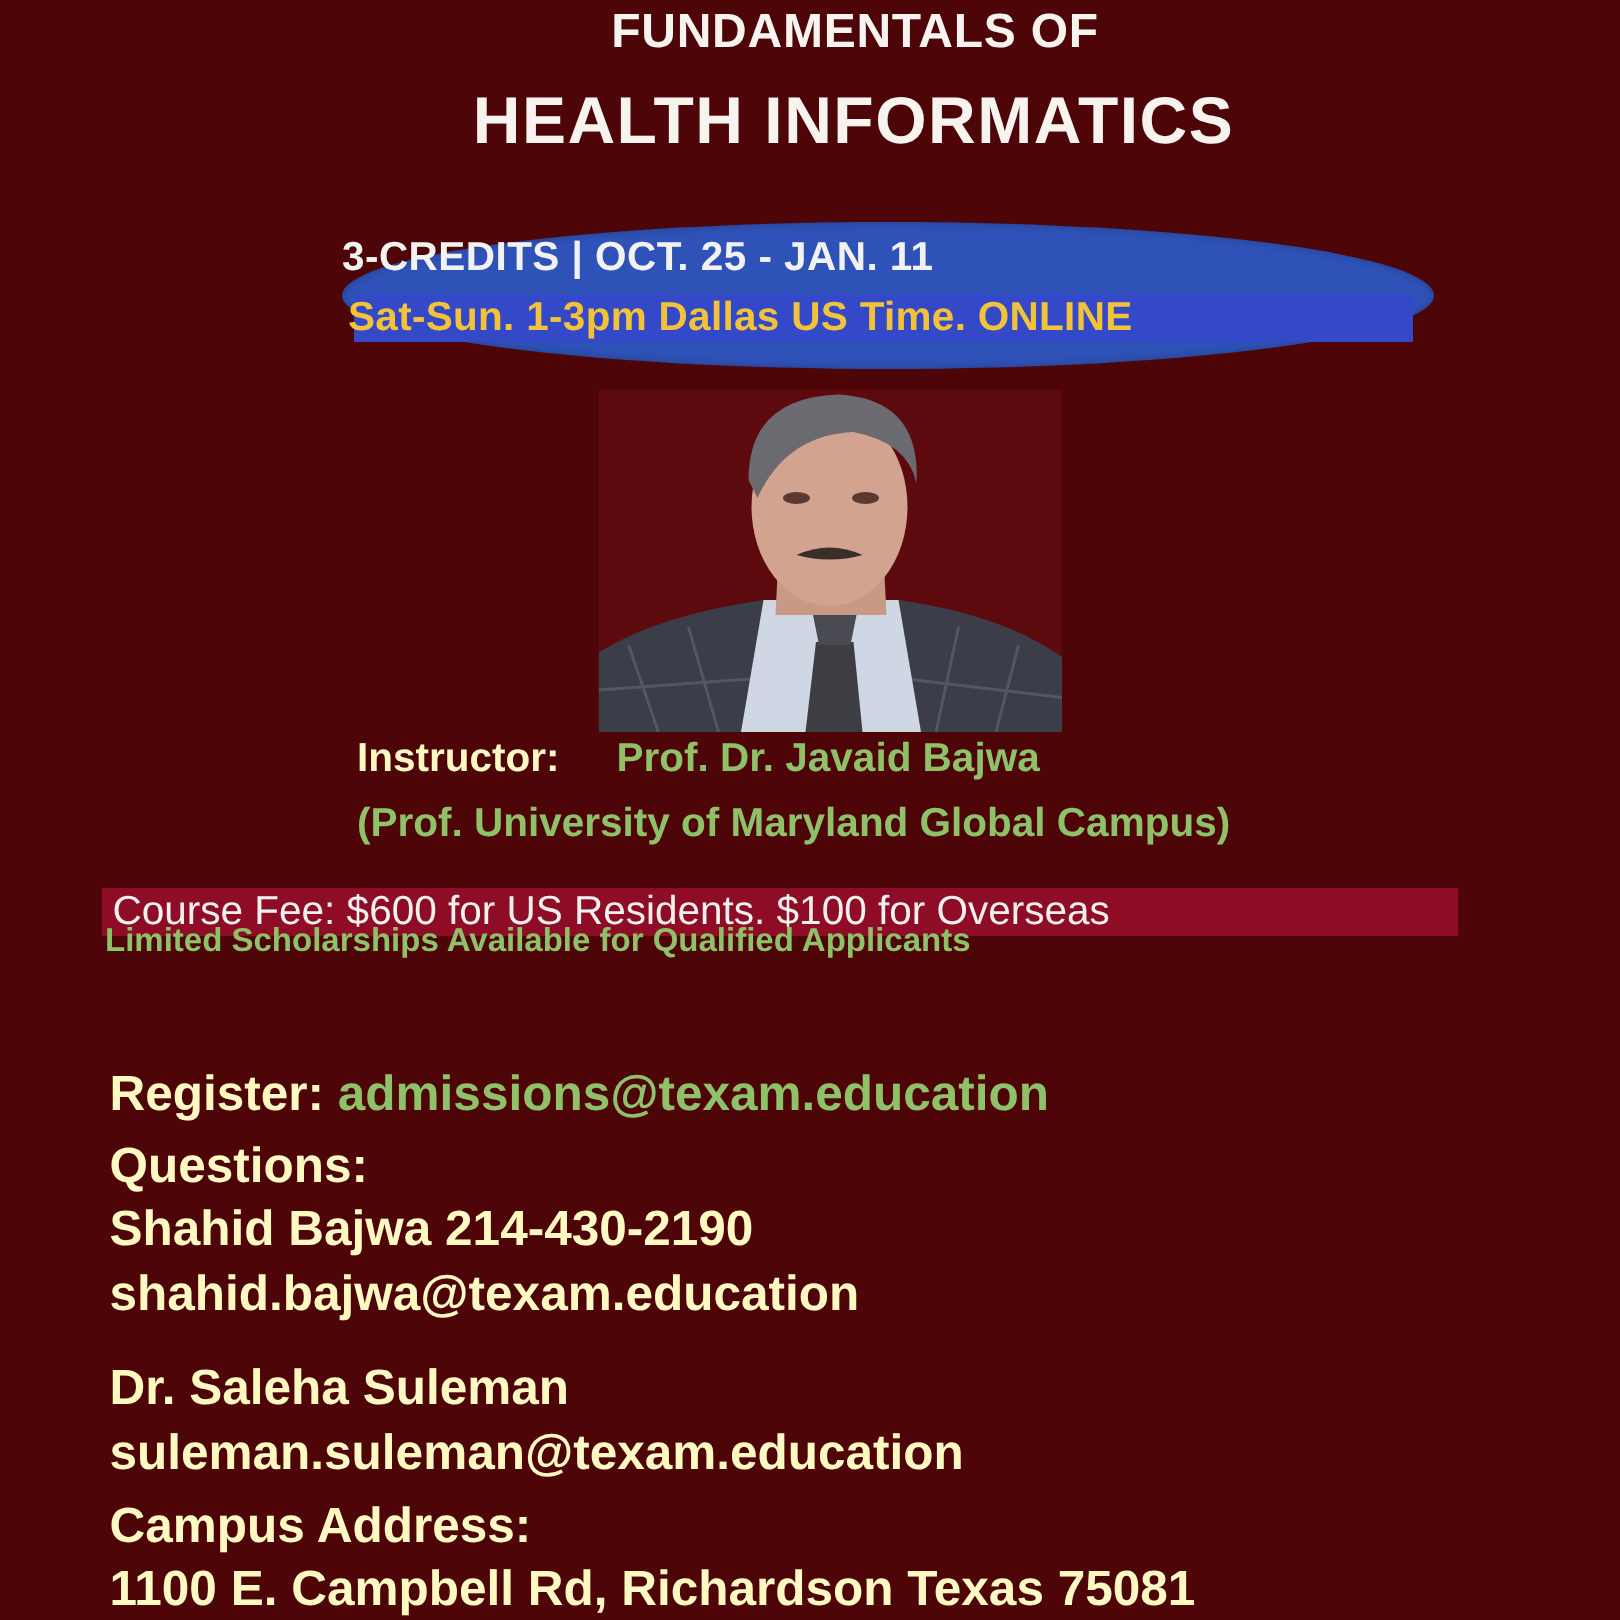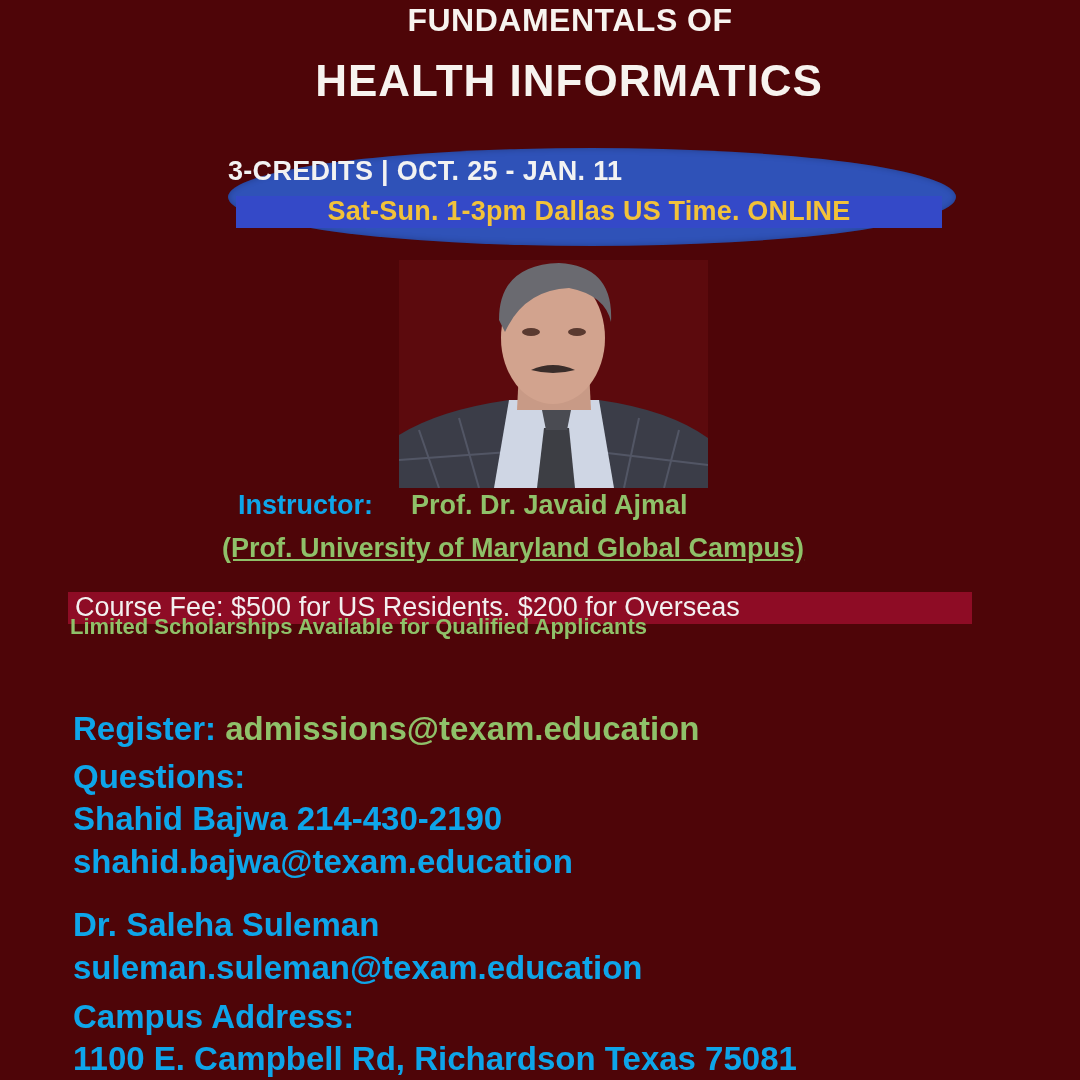--- a/index.html
+++ b/index.html
@@ -27,33 +27,33 @@
     }
     .pill-line1 {
       left: 228px; width: 728px; top: 156px; text-align: left;
       font-size: 27px; font-weight: bold; color: #f2f2f2; letter-spacing: 0.3px;
     }
     .pill-band {
       left: 236px; top: 196px; width: 706px; height: 32px;
       background: #3449c8;
     }
     .pill-line2 {
-      left: 232px; width: 714px; top: 196px; text-align: center;
+      left: 232px; width: 714px; top: 196px; text-align: left;
       font-size: 27px; font-weight: bold; color: #f2c23a; letter-spacing: 0.2px;
     }
     .photo {
       left: 399px; top: 260px; width: 309px; height: 228px;
       background: #5a0a0c; overflow: hidden;
     }
     .label { font-weight: bold; font-size: 27px; }
-    .white { color: #0ea5e9; }
+    .white { color: #fef9c3; }
     .green { color: #8fc169; }
     .instructor { left: 238px; top: 490px; }
     .instructor .name { margin-left: 38px; }
-    .affil { left: 222px; top: 533px; text-decoration: underline; }
+    .affil { left: 238px; top: 533px; }
     .fee-band {
       left: 68px; top: 592px; width: 904px; height: 32px; background: #8e0c25;
     }
     .fee { left: 75px; top: 592px; font-size: 27px; color: #f3f0f0; }
     .schol { left: 70px; top: 614px; font-size: 22px; font-weight: bold; color: #8fc169; }
     .c-line { left: 73px; font-size: 33px; font-weight: bold; }
   </style>
 </head>
 <body>
 
@@ -91,26 +91,26 @@
     <path d="M100 60 Q100 5 160 3 Q215 6 212 62 Q206 35 170 28 Q125 30 106 72 Z" fill="#6a6a70"></path>
 
     <ellipse cx="132" cy="72" rx="9" ry="4" fill="#5a3a30"></ellipse>
     <ellipse cx="178" cy="72" rx="9" ry="4" fill="#5a3a30"></ellipse>
 
     <path d="M132 110 Q154 100 176 110 Q154 116 132 110 Z" fill="#3a2d2a"></path>
   </svg>
 </div>
 
 <div class="abs label instructor">
-  <span class="white">Instructor:</span><span class="green name">Prof. Dr. Javaid Ajmal</span>
+  <span class="white">Instructor:</span><span class="green name">Prof. Dr. Javaid Bajwa</span>
 </div>
 <div class="abs label green affil">(Prof. University of Maryland Global Campus)</div>
 
 <div class="abs fee-band"></div>
-<div class="abs fee">Course Fee: $500 for US Residents. $200 for Overseas</div>
+<div class="abs fee">Course Fee: $600 for US Residents. $100 for Overseas</div>
 <div class="abs schol">Limited Scholarships Available for Qualified Applicants</div>
 
 <div class="abs c-line" style="top:710px;">
   <span class="white">Register:</span>
   <span class="green">admissions@texam.education</span>
 </div>
 <div class="abs c-line white" style="top:758px;">Questions:</div>
 <div class="abs c-line white" style="top:800px;">Shahid Bajwa 214-430-2190</div>
 <div class="abs c-line white" style="top:843px;">shahid.bajwa@texam.education</div>
 <div class="abs c-line white" style="top:906px;">Dr. Saleha Suleman</div>

